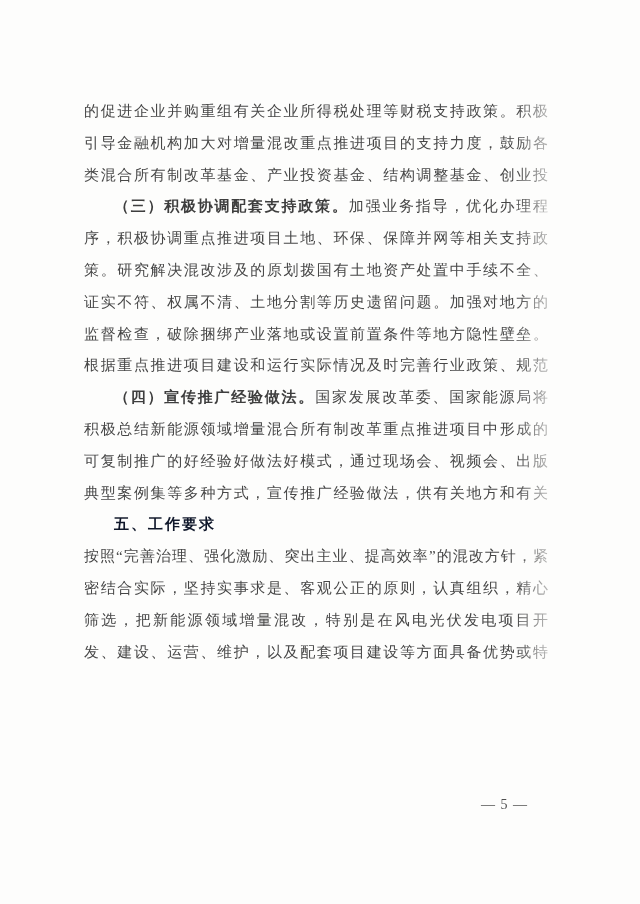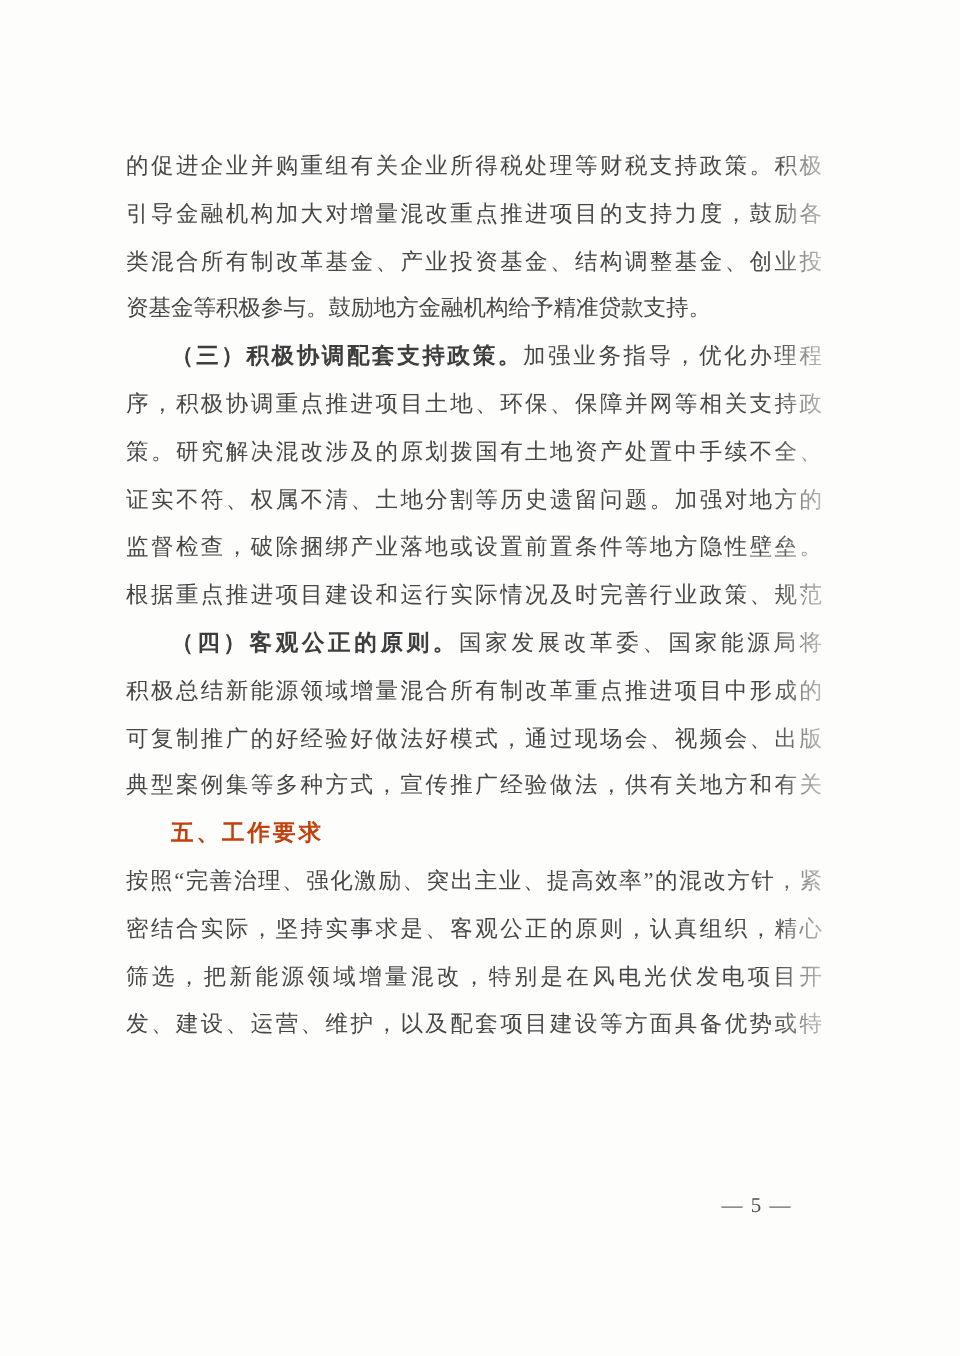--- a/index.html
+++ b/index.html
@@ -41,21 +41,21 @@
   .line.indent {
     padding-left: 30px;
   }
   .bold-lead {
     font-weight: 700;
     color: #3e3e3e;
     margin-top: 20px;
   }
   .line.bold-all {
     font-weight: 700;
-    color: #c2410c;
+    color: #0f172a;
     letter-spacing: 2px;
   }
   
   .scan-fade {
     position: absolute;
     left: 516px;
     top: 88px;
     width: 50px;
     height: 706px;
     background: linear-gradient(to right, rgba(253,253,252,0), rgba(253,253,252,0.55) 55%, rgba(253,253,252,0.82));
@@ -73,32 +73,31 @@
 </style>
 </head>
 <body>
 
 <div class="page">
   <div class="doc-text">
       <div class="block">
         <div class="line just">的促进企业并购重组有关企业所得税处理等财税支持政策。积极</div>
         <div class="line just">引导金融机构加大对增量混改重点推进项目的支持力度，鼓励各</div>
         <div class="line just">类混合所有制改革基金、产业投资基金、结构调整基金、创业投</div>
-        <div class="line">资基金等积极参与。鼓励地方金融机构给予精准贷款支持。</div>
       </div>
       <div class="block">
         <div class="line just indent"><span class="bold-lead">（三）积极协调配套支持政策。</span><span>加强业务指导，优化办理程</span></div>
         <div class="line just">序，积极协调重点推进项目土地、环保、保障并网等相关支持政</div>
         <div class="line just">策。研究解决混改涉及的原划拨国有土地资产处置中手续不全、</div>
         <div class="line just">证实不符、权属不清、土地分割等历史遗留问题。加强对地方的</div>
         <div class="line just">监督检查，破除捆绑产业落地或设置前置条件等地方隐性壁垒。</div>
         <div class="line just">根据重点推进项目建设和运行实际情况及时完善行业政策、规范</div>
       </div>
       <div class="block">
-        <div class="line just indent"><span class="bold-lead">（四）客观公正的原则。</span><span>国家发展改革委、国家能源局将</span></div>
+        <div class="line just indent"><span class="bold-lead">（四）宣传推广经验做法。</span><span>国家发展改革委、国家能源局将</span></div>
         <div class="line just">积极总结新能源领域增量混合所有制改革重点推进项目中形成的</div>
         <div class="line just">可复制推广的好经验好做法好模式，通过现场会、视频会、出版</div>
         <div class="line just">典型案例集等多种方式，宣传推广经验做法，供有关地方和有关</div>
       </div>
       <div class="block heading-block">
         <div class="line indent bold-all">五、工作要求</div>
       </div>
       <div class="block">
         <div class="line just">按照“完善治理、强化激励、突出主业、提高效率”的混改方针，紧</div>
         <div class="line just">密结合实际，坚持实事求是、客观公正的原则，认真组织，精心</div>

